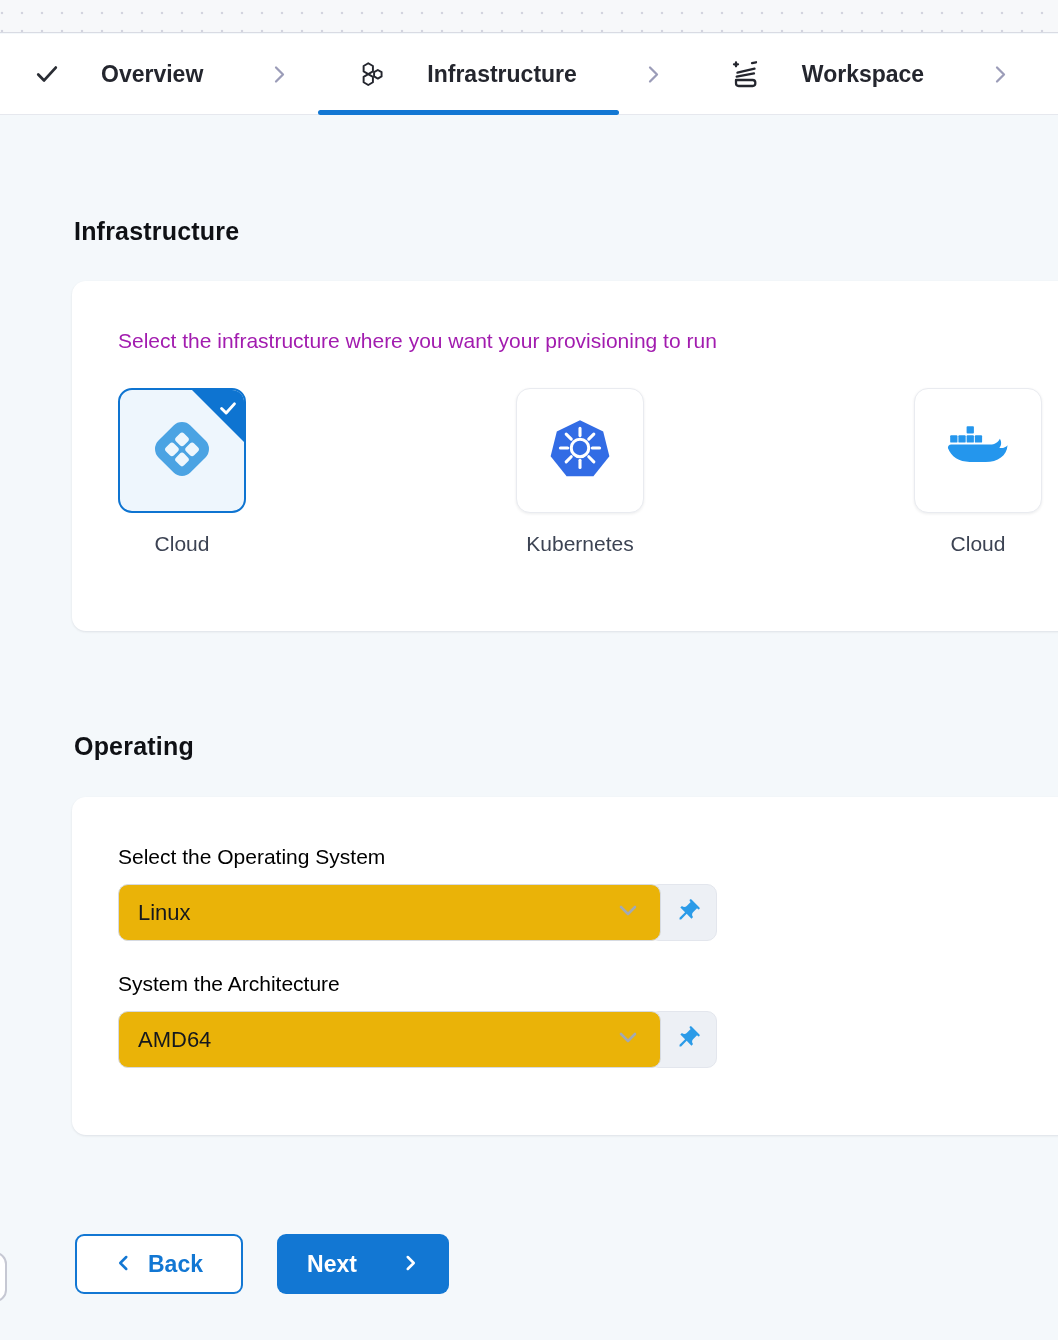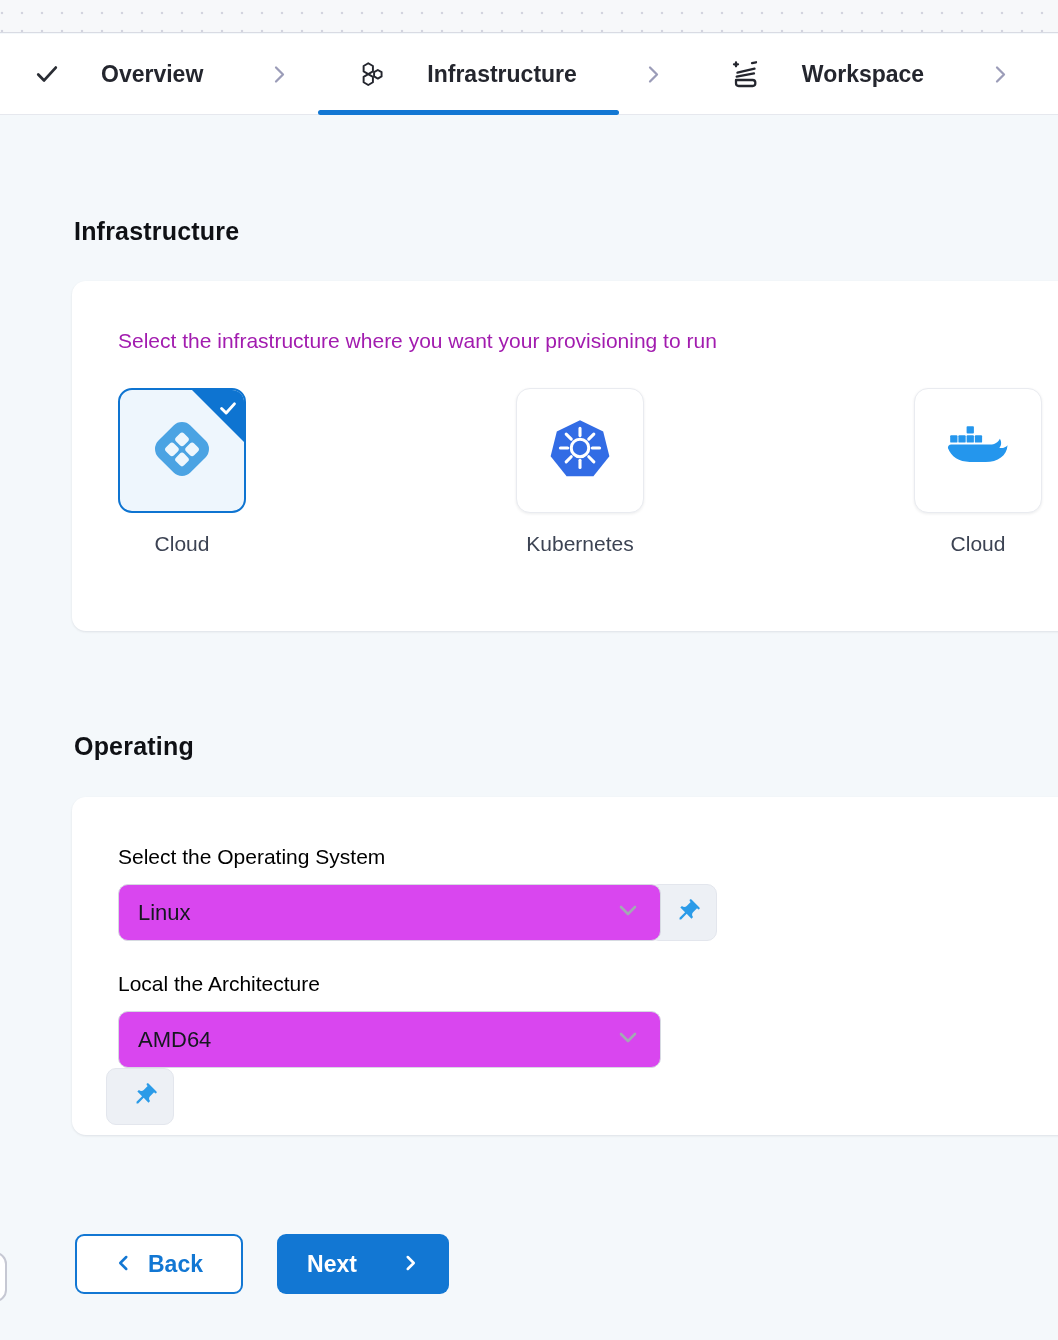--- a/index.html
+++ b/index.html
@@ -85,24 +85,24 @@
     clip-path:polygon(0 0, 100% 0, 100% 100%);
   }
   .tile-badge svg { position:absolute; top:8px; right:6px; }
   .tile-label {
     margin-top:19px; font-size:21px; color:#3c4353; text-align:center;
   }
 
   
   .field-label { font-size:21px; color:#000000; margin-bottom:15px; }
   .field-row { display:flex; align-items:stretch; margin-bottom:31px; }
-  .field-row--last { margin-bottom:0;flex-direction:column; }
+  .field-row--last { margin-bottom:0; }
   .select {
     width:543px; height:57px;
-    background:#d946ef; border:1px solid #d6dae1; border-radius:10px;
+    background:#eab308; border:1px solid #d6dae1; border-radius:10px;
     display:flex; align-items:center; justify-content:space-between;
     padding:0 20px 0 19px;
     font-size:22px; color:#15181e;
     position:relative; z-index:2; cursor:pointer;
   }
   .pin-btn {
     width:68px; height:57px; margin-left:-12px;
     background:#edf0f5; border:1px solid #e3e6ed; border-radius:10px;
     display:flex; align-items:center; justify-content:flex-end;
     padding-right:15px;
@@ -278,21 +278,21 @@
       <span>
         <svg width="27" height="27" viewBox="0 0 24 24" fill="#2B9BE8">
           <g transform="rotate(45 12 12)">
             <path d="M16 9V4h1c.55 0 1-.45 1-1s-.45-1-1-1H7c-.55 0-1 .45-1 1s.45 1 1 1h1v5c0 1.66-1.34 3-3 3v2h5.97v7l1 1 1-1v-7H19v-2c-1.66 0-3-1.34-3-3z"></path>
           </g>
         </svg>
       </span>
     </button>
   </div>
 
-  <div class="field-label">Local the Architecture</div>
+  <div class="field-label">System the Architecture</div>
   <div class="field-row field-row--last">
     <div class="select">
       <span>AMD64</span>
       <span>
         <svg width="24" height="24" viewBox="0 0 24 24" fill="none" stroke="#a3a9b3" stroke-width="2.6" stroke-linecap="round" stroke-linejoin="round">
             <polyline points="5,9 12,16 19,9"></polyline>
           </svg>
       </span>
     </div>
     <button class="pin-btn">

